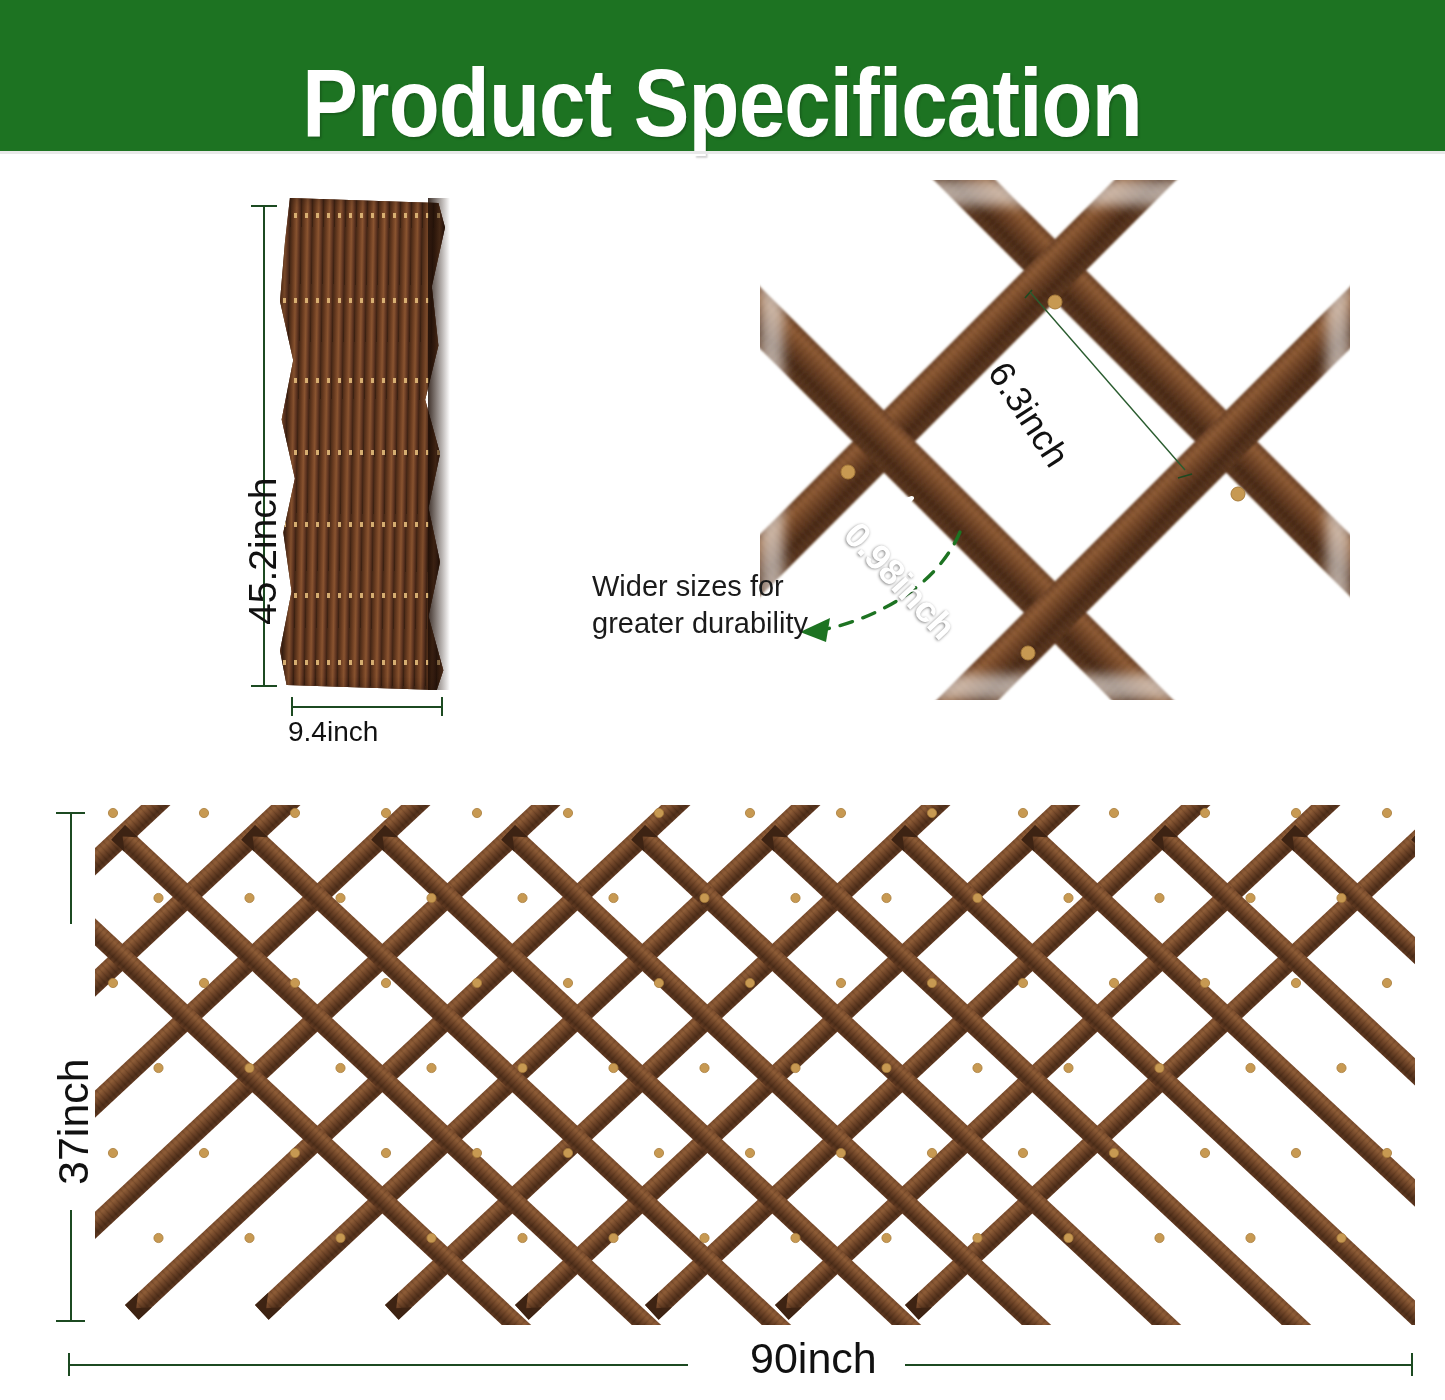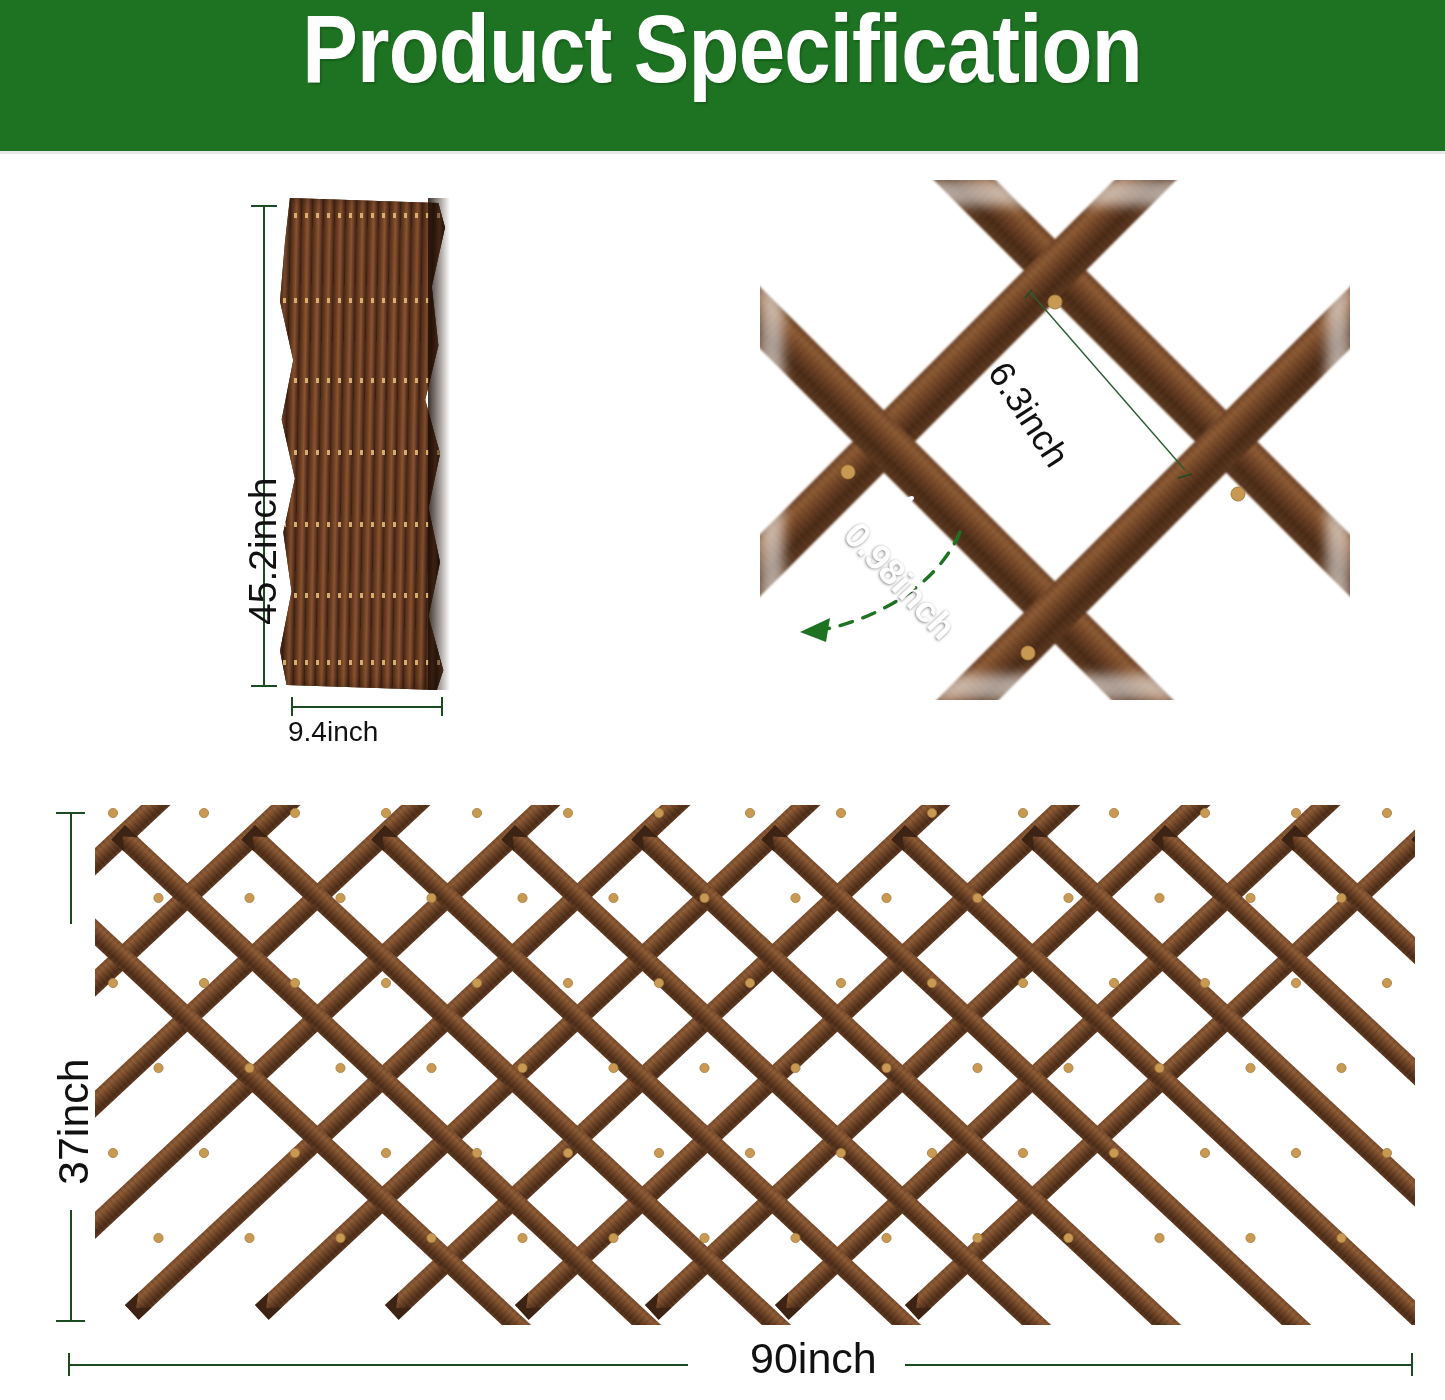--- a/index.html
+++ b/index.html
@@ -8,21 +8,21 @@
     background: #ffffff;
     font-family: "Liberation Sans", sans-serif;
     overflow: hidden;
   }
   #page { position: relative; width: 1445px; height: 1400px; background: #fff; }
 
   
   #header-banner {
     position: absolute; left: 0; top: 0; width: 1445px; height: 151px;
     background: #1d7322;
-    display: flex; align-items: flex-start; justify-content: center;
+    display: flex; align-items: flex-end; justify-content: center;
   }
   #header-title {
     color: #ffffff;
     font-family: "Liberation Sans Narrow", "Liberation Sans", sans-serif;
     font-size: 97px; font-weight: bold;
     letter-spacing: -1px;
     transform: scaleX(0.86);
     text-shadow: 2px 2px 2px rgba(0,0,0,0.18);
     white-space: nowrap;
     line-height: 1;
@@ -210,20 +210,24 @@
     </svg>
 
     
     <div class="dim-label" style="left:252px; top:176px; font-size:36px; transform:rotate(57deg); transform-origin:0 0;">6.3inch</div>
 
     <div class="dim-label" style="left:104px; top:336px; font-size:36px; color:#ffffff; font-weight:600;
                 transform:rotate(47deg); transform-origin:0 0;
                 text-shadow:0 1px 3px rgba(0,0,0,.5);">0.98inch</div>
   </div>
 
+  <div id="callout-text">
+    <div>Wider sizes for</div>
+    <div>greater durability</div>
+  </div>
 
   <div>
 
     <div class="dim-line-v" style="left:70px; top:812px; height:112px;"></div>
     <div class="dim-line-v" style="left:70px; top:1210px; height:112px;"></div>
     <div class="dim-tick-h" style="left:56px; top:812px; width:29px;"></div>
     <div class="dim-tick-h" style="left:56px; top:1320px; width:29px;"></div>
     <div class="dim-label rot90ccw" style="left:52px; top:1185px; font-size:43px;">37inch</div>
 
     <div id="expanded-figure">

